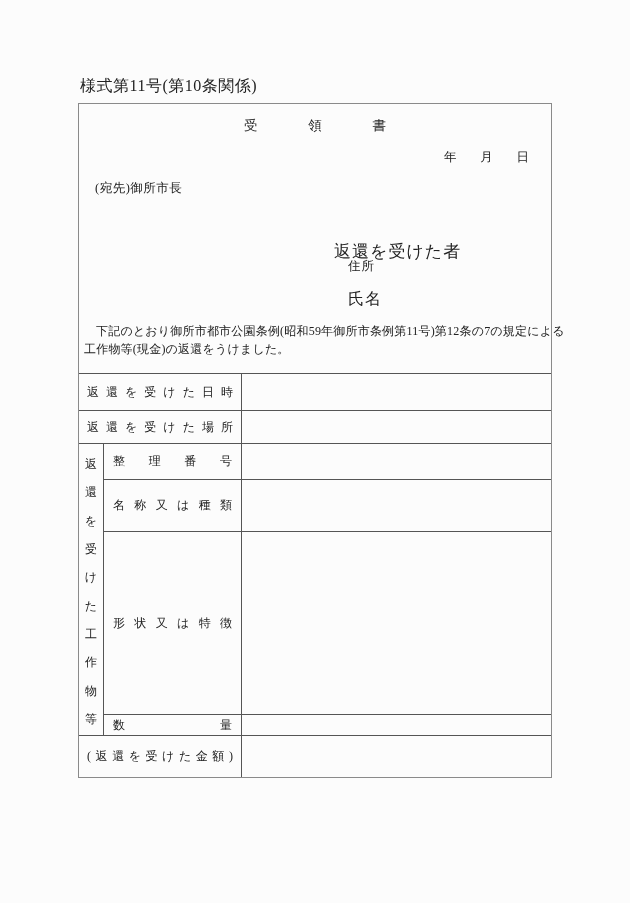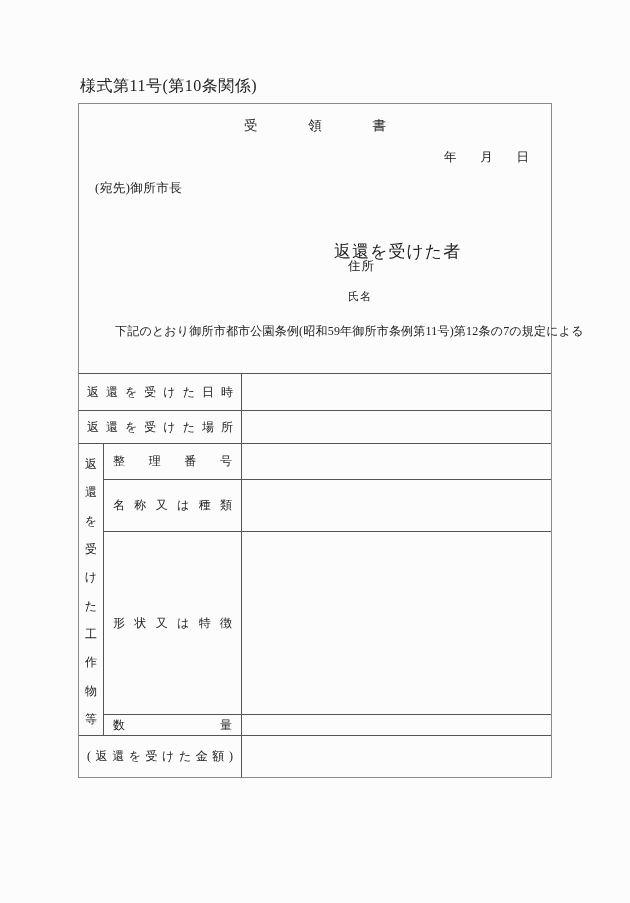--- a/index.html
+++ b/index.html
@@ -39,30 +39,29 @@
     font-size: 13.5px;
   }
   #date-line {
     left: 365px; top: 45px;
     width: 85px;
     font-size: 12.5px;
   }
   #addressee { left: 16px; top: 76px; font-size: 12.5px; letter-spacing: 0.5px; }
   #recipient-heading { left: 255px; top: 136px; font-size: 17px; letter-spacing: 1px; }
   #address-label { left: 269px; top: 154px; font-size: 12.5px; letter-spacing: 1px; }
-  #name-label { left: 269px; top: 185px; font-size: 11px; letter-spacing: 1px; }
+  #name-label { left: 269px; top: 185px; font-size: 16px; letter-spacing: 1px; }
 
   
   #body-par {
     left: 5px; top: 218px;
     width: 464px;
     font-size: 12px;
     line-height: 18px;
     letter-spacing: 0.2px;
-    margin-left: 19px;
   }
   #body-line-1 { text-indent: 1em; white-space: nowrap; }
   #body-line-2 { white-space: nowrap; }
 
   
   #form-table {
     left: 0; top: 269px;
     width: 472px; height: 404px;
     font-size: 12px;
     display: flex;
@@ -121,20 +120,21 @@
   <div class="abs" id="addressee">(宛先)御所市長</div>
 
   <div class="abs" id="recipient-heading">返還を受けた者</div>
 
   <div class="abs" id="address-label">住所</div>
 
   <div class="abs" id="name-label">氏名</div>
 
   <div class="abs" id="body-par">
     <div id="body-line-1">下記のとおり御所市都市公園条例(昭和59年御所市条例第11号)第12条の7の規定による</div>
+    <div id="body-line-2">工作物等(現金)の返還をうけました。</div>
   </div>
 
   <div class="abs" id="form-table">
 
     <div class="trow row-datetime">
       <div class="lcell jchars">
           <span>返</span>
           <span>還</span>
           <span>を</span>
           <span>受</span>

